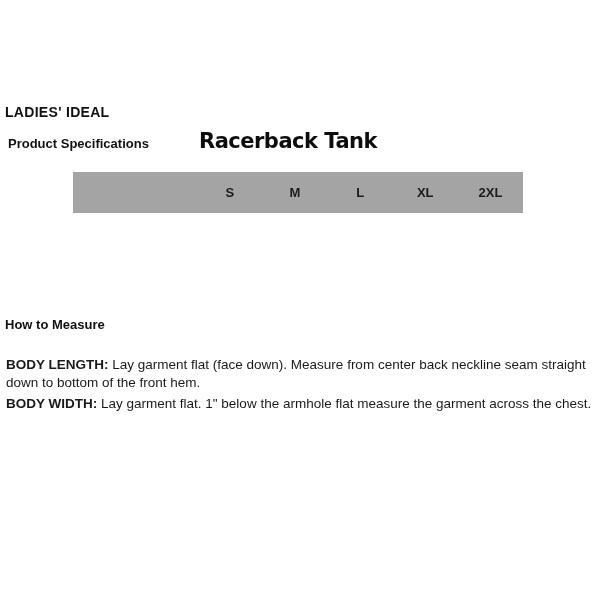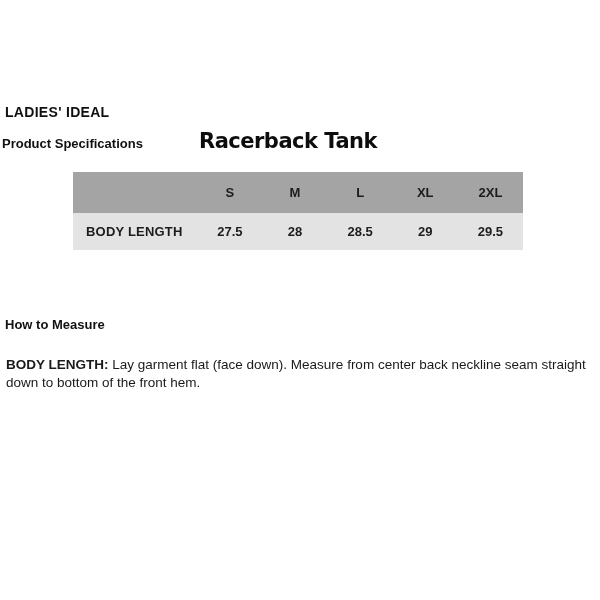--- a/index.html
+++ b/index.html
@@ -16,21 +16,21 @@
     position: absolute;
     left: 5px;
     top: 104px;
     font-size: 14px;
     font-weight: bold;
     letter-spacing: 0.3px;
     color: #111;
   }
   .section-label {
     position: absolute;
-    left: 2px;
+    left: 8px;
     top: 136px;
     font-size: 13px;
     font-weight: bold;
     color: #111;
   }
   .product-title {
     position: absolute;
     left: 0;
     top: 129px;
     width: 576px;
@@ -120,28 +120,21 @@
     <tr>
       <th class="row-label"></th>
       <th>S</th>
       <th>M</th>
       <th>L</th>
       <th>XL</th>
       <th>2XL</th>
     </tr>
   </thead>
   <tbody>
-    <tr>
-      <td class="row-label">BODY LENGTH</td>
-      <td>27.5</td>
-      <td>28</td>
-      <td>28.5</td>
-      <td>29</td>
-      <td>29.5</td>
-    </tr>
   </tbody>
 </table>
 
 <div class="how-heading">How to Measure</div>
 
 <div class="measure-text">
   <p><span class="term">BODY LENGTH:</span><span> Lay garment flat (face down). Measure from center back neckline seam straight down to bottom of the front hem.</span></p>
+  <p><span class="term">BODY WIDTH:</span><span> Lay garment flat. 1" below the armhole flat measure the garment across the chest.</span></p>
 </div>
 
 </body></html>

